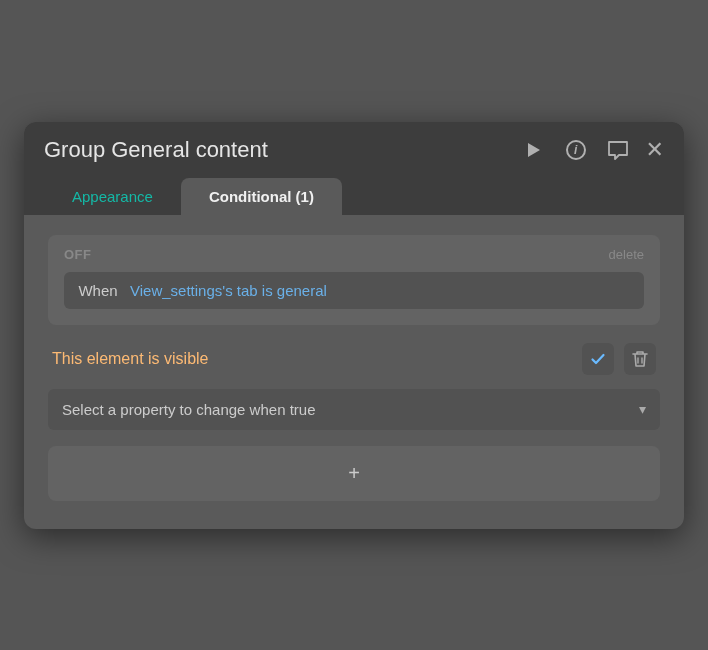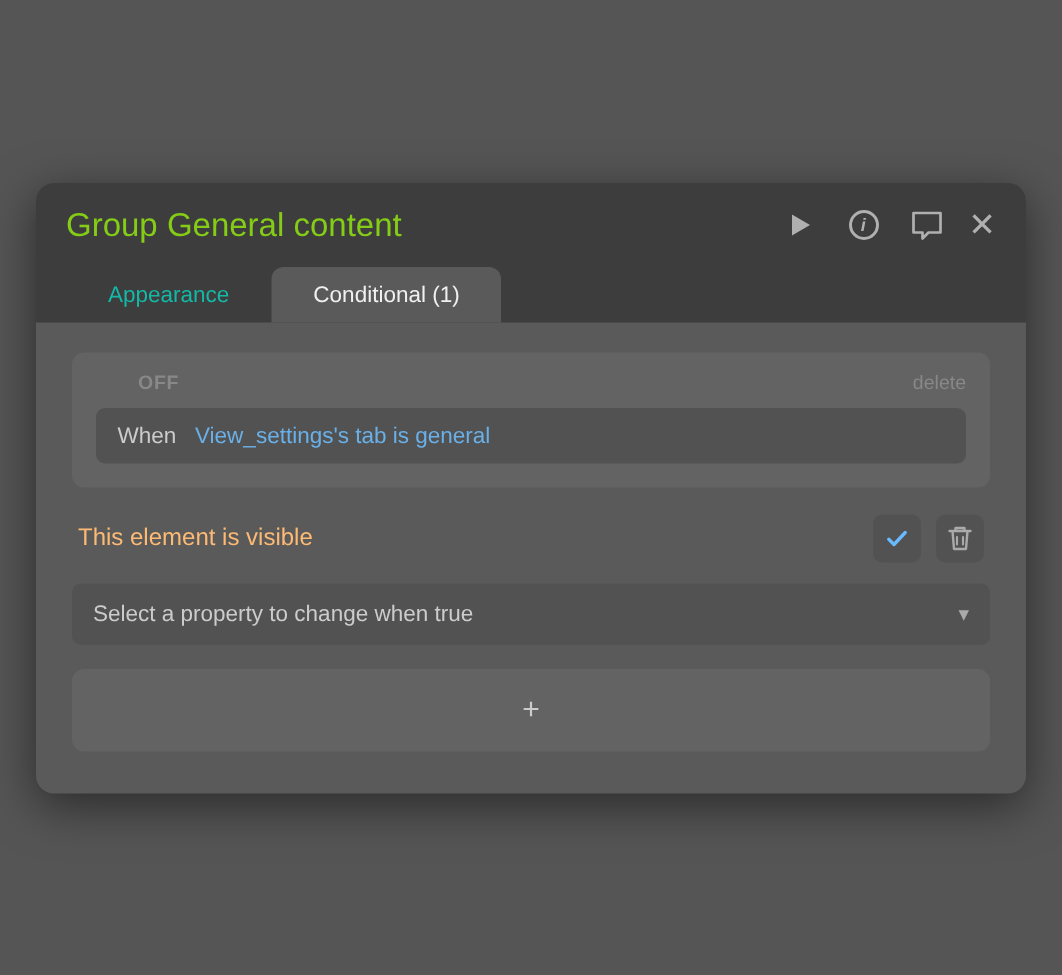--- a/index.html
+++ b/index.html
@@ -24,21 +24,21 @@
     
     .title-bar {
       background: #3d3d3d;
       display: flex;
       align-items: center;
       justify-content: space-between;
       padding: 14px 20px;
     }
 
     .title-text {
-      color: #84cc16;
+      color: #e5e5e5;
       font-size: 22px;
       font-weight: 400;
     }
 
     .title-icons {
       display: flex;
       gap: 14px;
       align-items: center;
     }
 
@@ -76,42 +76,41 @@
       cursor: pointer;
       border-radius: 8px 8px 0 0;
       background: transparent;
       border: none;
       outline: none;
     }
 
     .tab.active {
       background: #5a5a5a;
       color: #f0f0f0;
-      font-weight: 400;
+      font-weight: 700;
     }
 
     
     .content {
       padding: 20px 24px 28px;
     }
 
     
     .condition-block {
       background: #636363;
       border-radius: 8px;
       padding: 12px 16px 16px;
       margin-bottom: 16px;
     }
 
     .condition-header {
       display: flex;
       justify-content: space-between;
       align-items: center;
       margin-bottom: 10px;
-      margin-left: 28px;
     }
 
     .off-label {
       color: #888;
       font-size: 13px;
       font-weight: 600;
       letter-spacing: 0.5px;
       text-transform: uppercase;
     }
 

